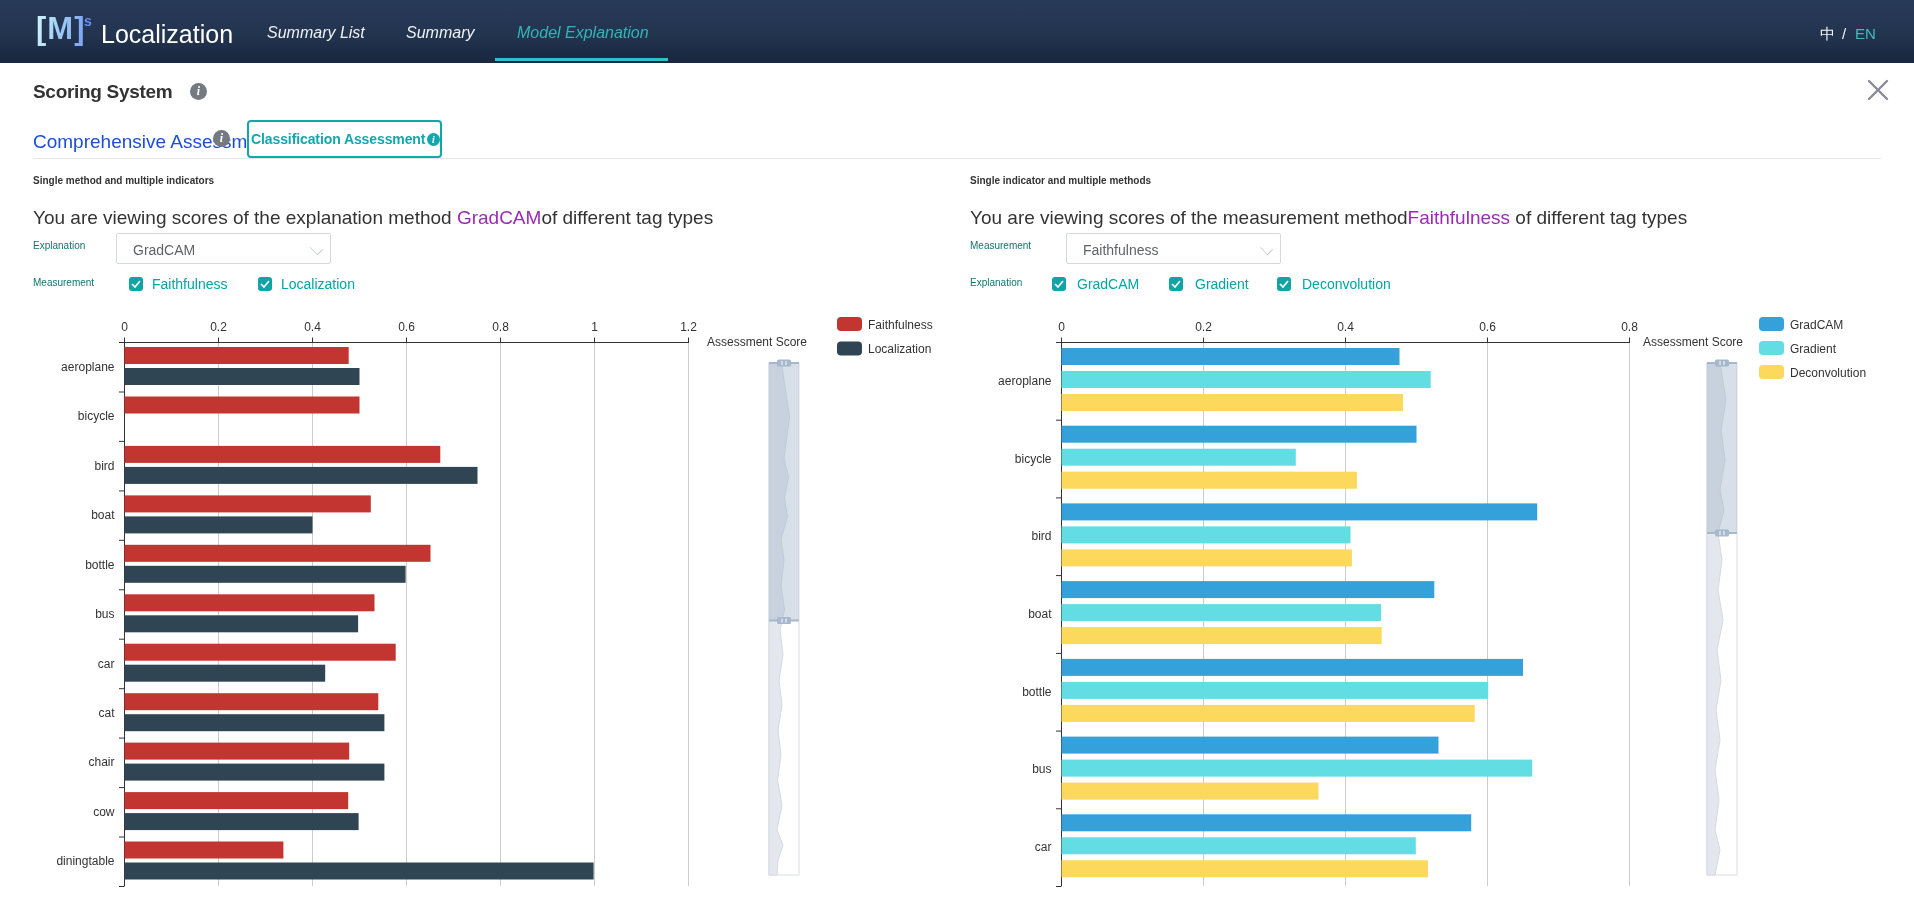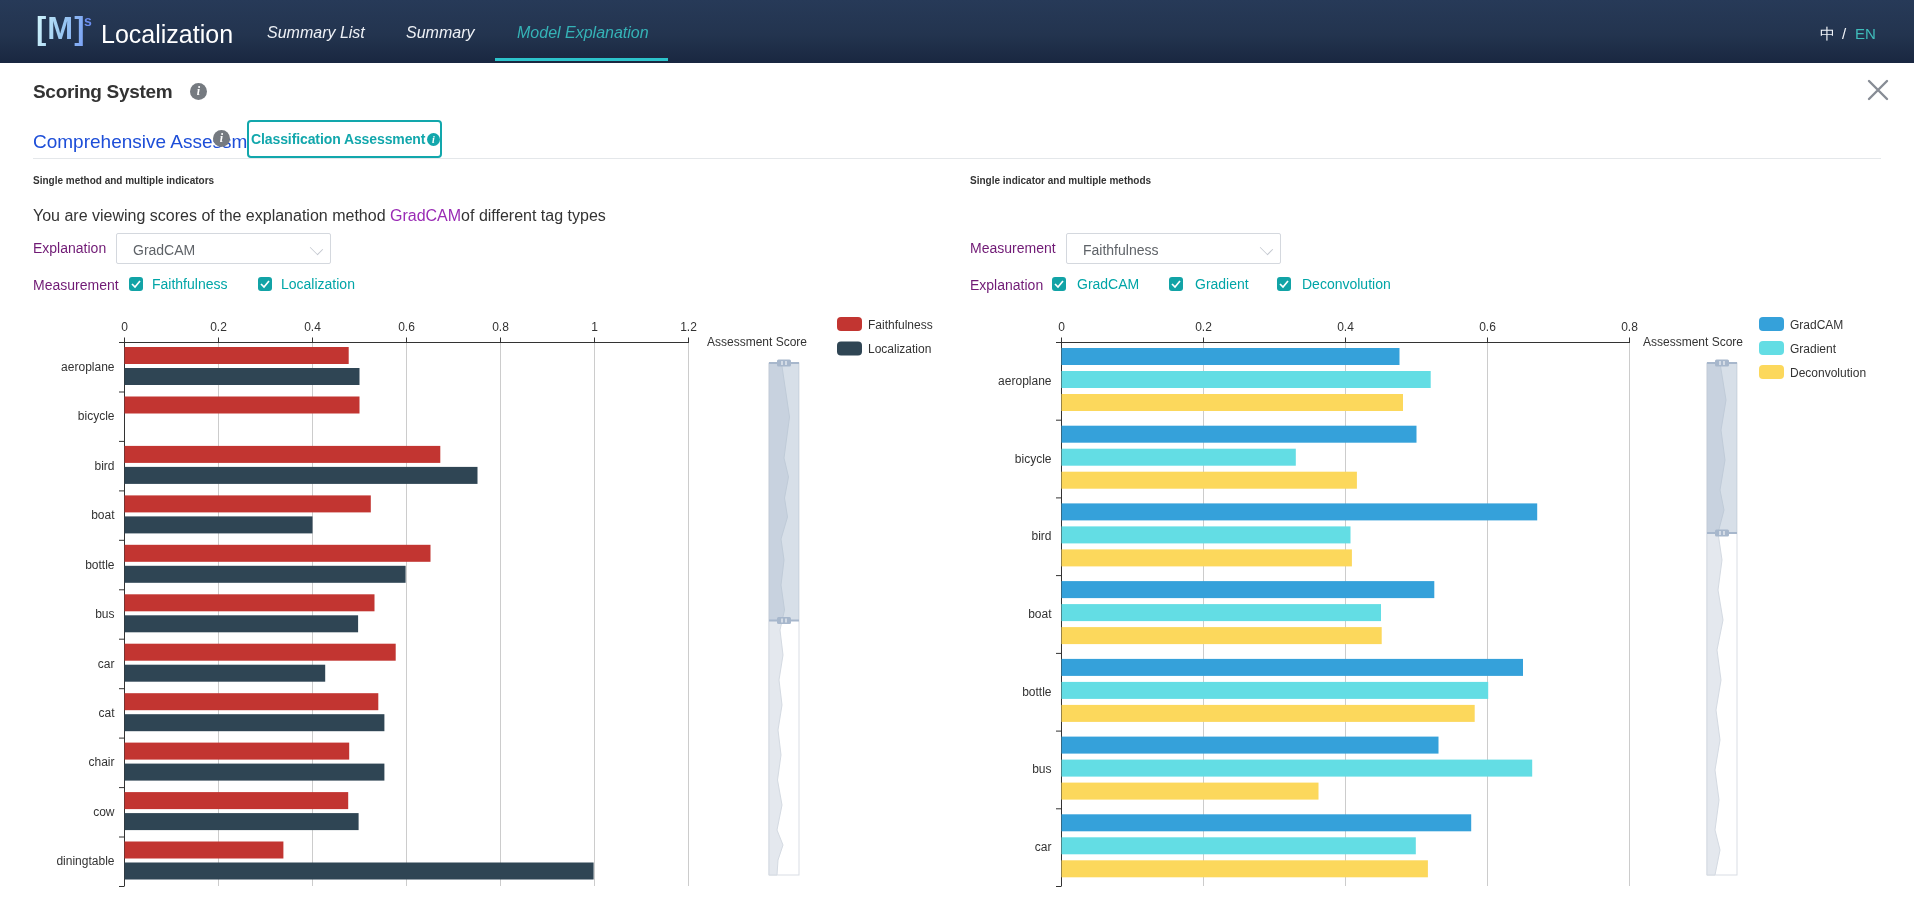--- a/index.html
+++ b/index.html
@@ -19,23 +19,23 @@
 #title { position:absolute; left:33px; top:81px; font-size:19px; font-weight:bold; color:#333; letter-spacing:-0.3px;text-align:right; }
 .info { position:absolute; width:17px; height:17px; border-radius:50%; background:#757a80; color:#fff; font-size:12px; font-weight:bold; font-style:italic; text-align:center; line-height:17px; font-family:"Liberation Serif",serif; }
 #closex { position:absolute; left:1864px; top:76px; width:28px; height:28px; }
 
 .tab1 { position:absolute; left:33px; top:131px; font-size:19px; color:#1d4ed8; }
 #tab2 { position:absolute; left:247px; top:120px; width:195px; height:38px; border:2px solid #12a7ac; border-radius:4px; background:#fff; }
 #tab2 span { position:absolute; left:2px; top:9px; font-size:14px; font-weight:bold; color:#12a7ac; white-space:nowrap; letter-spacing:-0.1px; }
 #divider { position:absolute; left:33px; top:158px; width:1848px; height:1px; background:#e4e7ea; }
 
 .phead { position:absolute; top:175px; font-size:10px; font-weight:bold; color:#333; }
-.psent { position:absolute; top:207px; font-size:16px; color:#333; }
+.psent { position:absolute; top:207px; font-size:19px; color:#333; }
 .purple { color:#9a2bb5; }
-.rowlab { position:absolute; font-size:14px; color:#701a75; }
+.rowlab { position:absolute; font-size:10px; color:#0f766e; }
 .sel { position:absolute; width:215px; height:31px; border:1px solid #d4d8de; border-radius:2px; background:#fff; top:233px; }
 .sel span { position:absolute; left:16px; top:8px; font-size:14px; color:#5f6368; }
 .chev { position:absolute; right:8px; top:9px; width:11px; height:11px; border-right:1.5px solid #c3c7cf; border-bottom:1.5px solid #c3c7cf; transform:rotate(45deg) scale(1,0.72); transform-origin:center; }
 .cb { position:absolute; width:14px; height:14px; border-radius:3px; background:#12a3a6; top:277px; }
 .cblab { position:absolute; top:276px; font-size:14px; color:#00a5a7; }
 svg { position:absolute; left:0; top:0; }
 </style></head>
 <body>
 <div id="page">
   <div id="hdr">
@@ -80,20 +80,21 @@
     </div>
   <div class="cblab" style="left:152px;">Faithfulness</div>
   <div class="cb" style="left:258px;">
       <svg width="14" height="14" viewBox="0 0 14 14">
         <path d="M3 7 L6 10 L11 4" stroke="#fff" stroke-width="1.7" fill="none"></path>
       </svg>
     </div>
   <div class="cblab" style="left:281px;">Localization</div>
 
   <div class="phead" style="left:970px;">Single indicator and multiple methods</div>
+  <div class="psent" style="left:970px;">You are viewing scores of the measurement method<span class="purple">Faithfulness</span> of different tag types</div>
   <div class="rowlab" style="left:970px; top:240px;">Measurement</div>
   <div class="sel" style="left:1066px;">
       <span>Faithfulness</span>
       <div class="chev"></div>
     </div>
   <div class="rowlab" style="left:970px; top:277px;">Explanation</div>
   <div class="cb" style="left:1052px;">
       <svg width="14" height="14" viewBox="0 0 14 14">
         <path d="M3 7 L6 10 L11 4" stroke="#fff" stroke-width="1.7" fill="none"></path>
       </svg>

